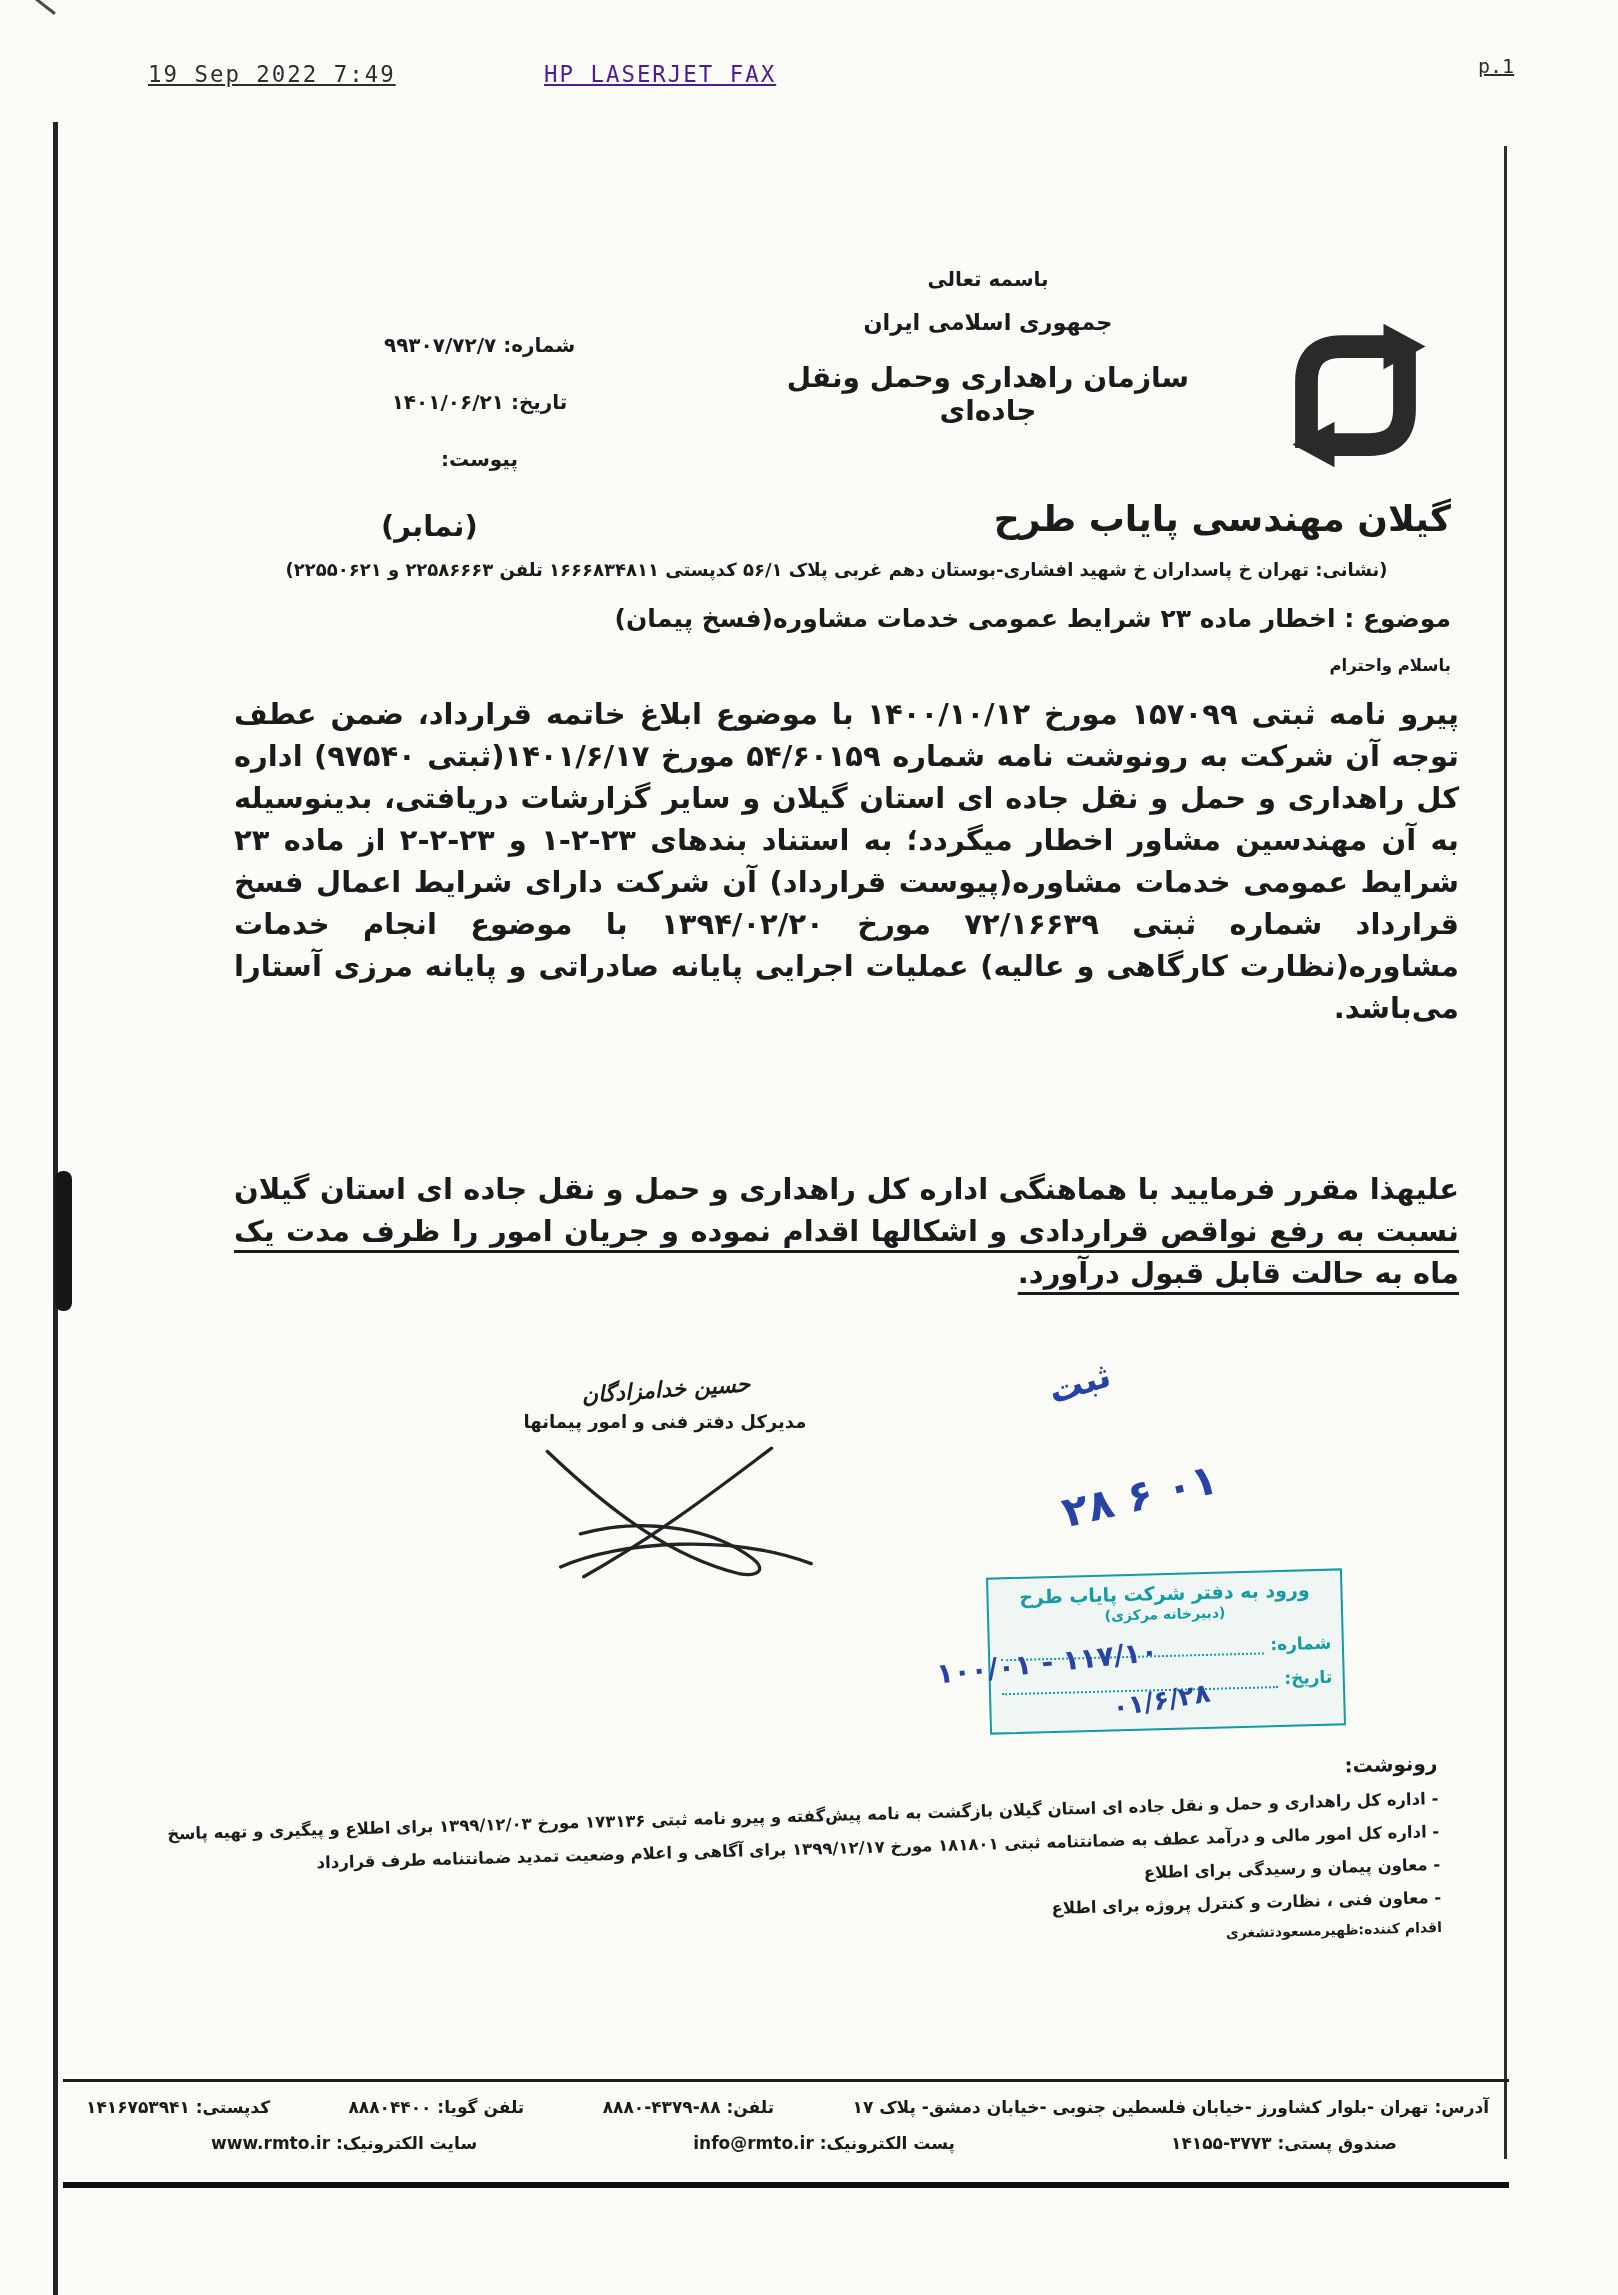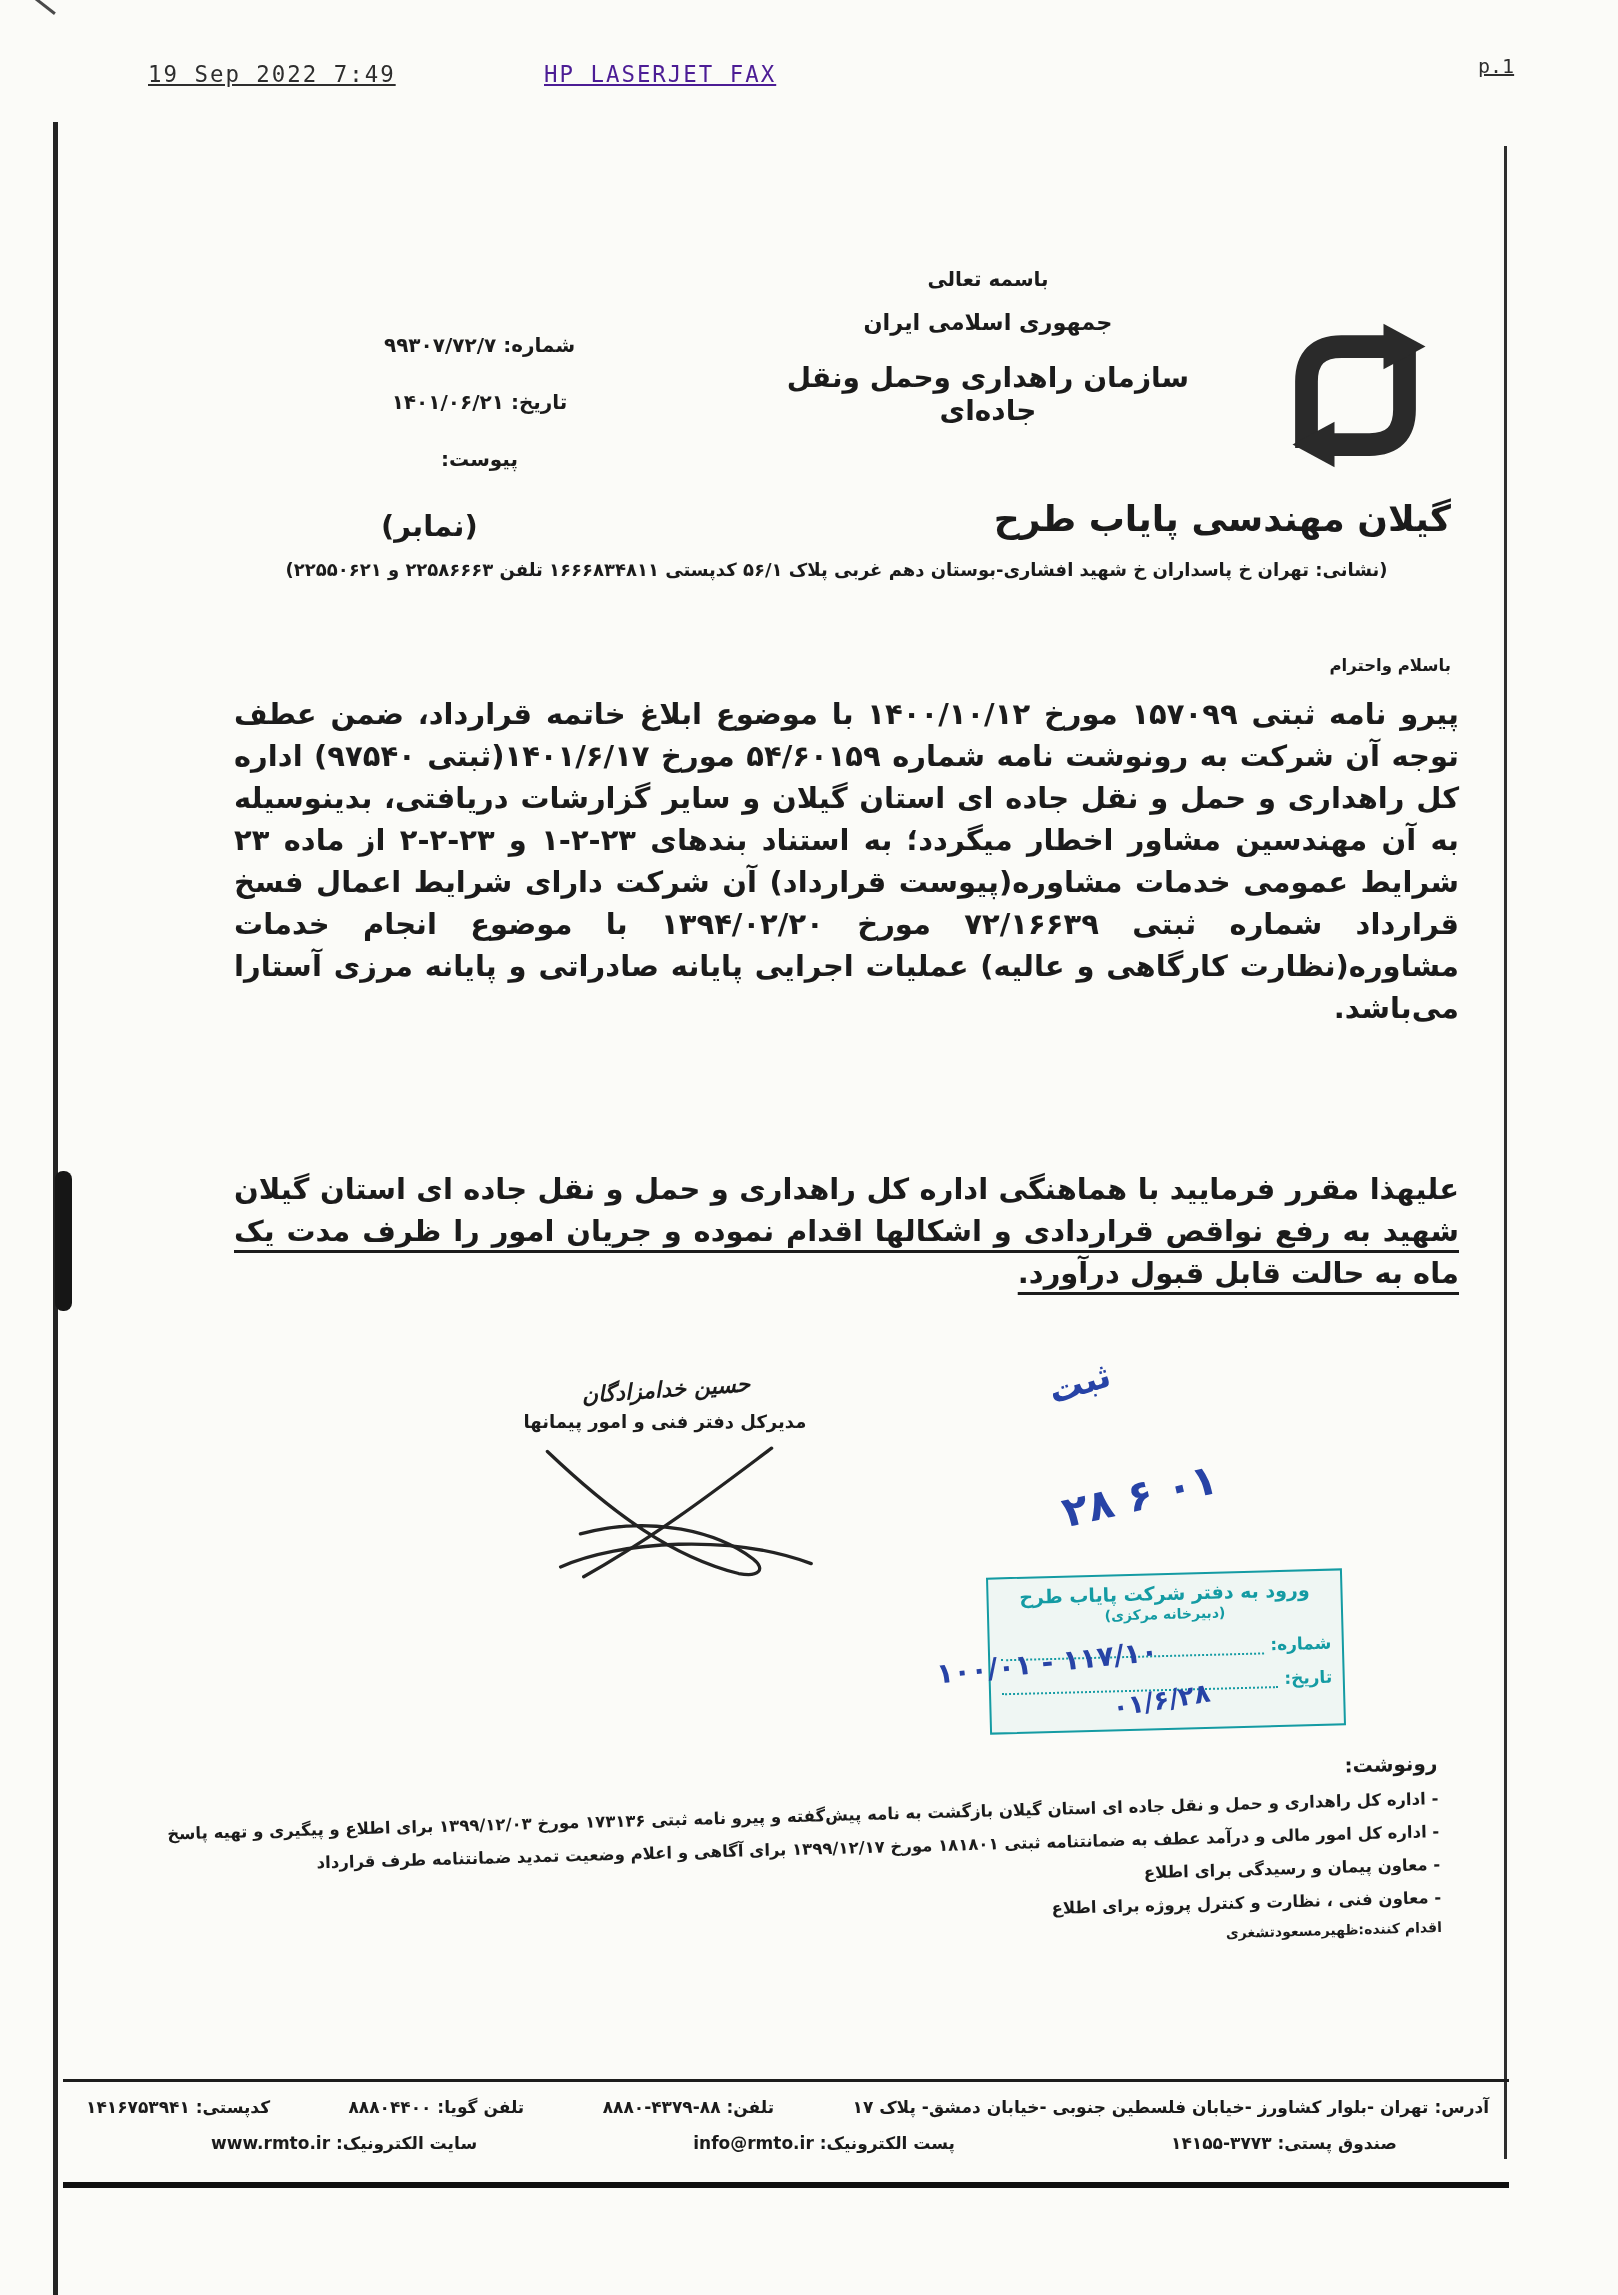--- a/index.html
+++ b/index.html
@@ -114,24 +114,25 @@
       <path d="M22 80 V42 Q22 22 42 22 H68"></path>
       <path d="M78 20 V58 Q78 78 58 78 H36"></path>
     </g>
     <polygon points="66,9 90,22 66,35" fill="#2a2a2a"></polygon>
     <polygon points="38,65 14,78 38,91" fill="#2a2a2a"></polygon>
   </svg>
 
   <div class="abs rtl company">گیلان مهندسی پایاب طرح</div>
   <div class="abs rtl fax-note">(نمابر)</div>
   <div class="abs rtl addr-line">(نشانی: تهران خ پاسداران خ شهید افشاری-بوستان دهم غربی پلاک ۵۶/۱ کدپستی ۱۶۶۶۸۳۴۸۱۱ تلفن ۲۲۵۸۶۶۶۳ و ۲۲۵۵۰۶۲۱)</div>
+  <div class="abs rtl subject">موضوع : اخطار ماده ۲۳ شرایط عمومی خدمات مشاوره(فسخ پیمان)</div>
   <div class="abs rtl salutation">باسلام واحترام</div>
 
   <div class="abs rtl para">پیرو نامه ثبتی ۱۵۷۰۹۹ مورخ ۱۴۰۰/۱۰/۱۲ با موضوع ابلاغ خاتمه قرارداد، ضمن عطف توجه آن شرکت به رونوشت نامه شماره ۵۴/۶۰۱۵۹ مورخ ۱۴۰۱/۶/۱۷(ثبتی ۹۷۵۴۰) اداره کل راهداری و حمل و نقل جاده ای استان گیلان و سایر گزارشات دریافتی، بدینوسیله به آن مهندسین مشاور اخطار میگردد؛ به استناد بندهای ۲۳-۲-۱ و ۲۳-۲-۲ از ماده ۲۳ شرایط عمومی خدمات مشاوره(پیوست قرارداد) آن شرکت دارای شرایط اعمال فسخ قرارداد شماره ثبتی ۷۲/۱۶۶۳۹ مورخ ۱۳۹۴/۰۲/۲۰ با موضوع انجام خدمات مشاوره(نظارت کارگاهی و عالیه) عملیات اجرایی پایانه صادراتی و پایانه مرزی آستارا می‌باشد.</div>
-  <div class="abs rtl para para2"><span>علیهذا مقرر فرمایید با هماهنگی اداره کل راهداری و حمل و نقل جاده ای استان گیلان </span><span class="ul-part">شهید به رفع نواقص قراردادی و اشکالها اقدام نموده و جریان امور را ظرف مدت یک ماه به حالت قابل قبول درآورد.</span></div>
+  <div class="abs rtl para para2"><span>علیهذا مقرر فرمایید با هماهنگی اداره کل راهداری و حمل و نقل جاده ای استان گیلان </span><span class="ul-part">نسبت به رفع نواقص قراردادی و اشکالها اقدام نموده و جریان امور را ظرف مدت یک ماه به حالت قابل قبول درآورد.</span></div>
 
   <div class="abs rtl sig-name">حسین خدامزادگان</div>
   <div class="abs rtl sig-title">مدیرکل دفتر فنی و امور پیمانها</div>
   <svg class="abs sig-scribble" viewBox="0 0 470 235">
     <g fill="none" stroke="#232323" stroke-width="5" stroke-linecap="round">
       <path d="M40 25 C 140 120, 230 185, 330 210 C 360 216, 372 204, 352 188 C 300 148, 200 120, 90 150"></path>
       <path d="M380 20 C 300 80, 210 150, 95 215"></path>
       <path d="M60 200 C 150 160, 320 150, 440 195"></path>
     </g>
   </svg>

